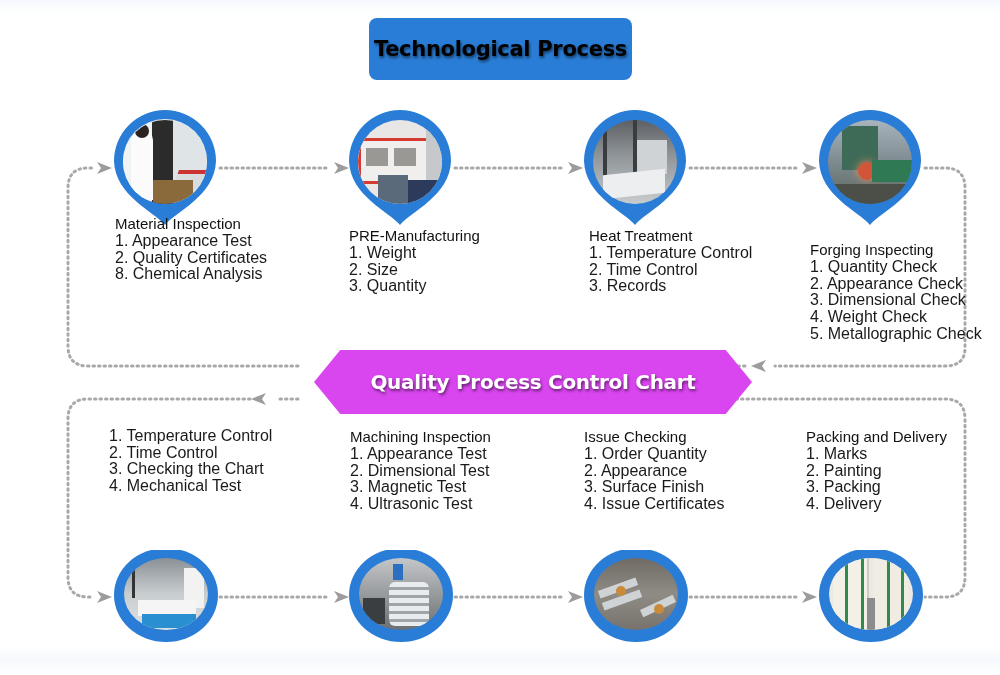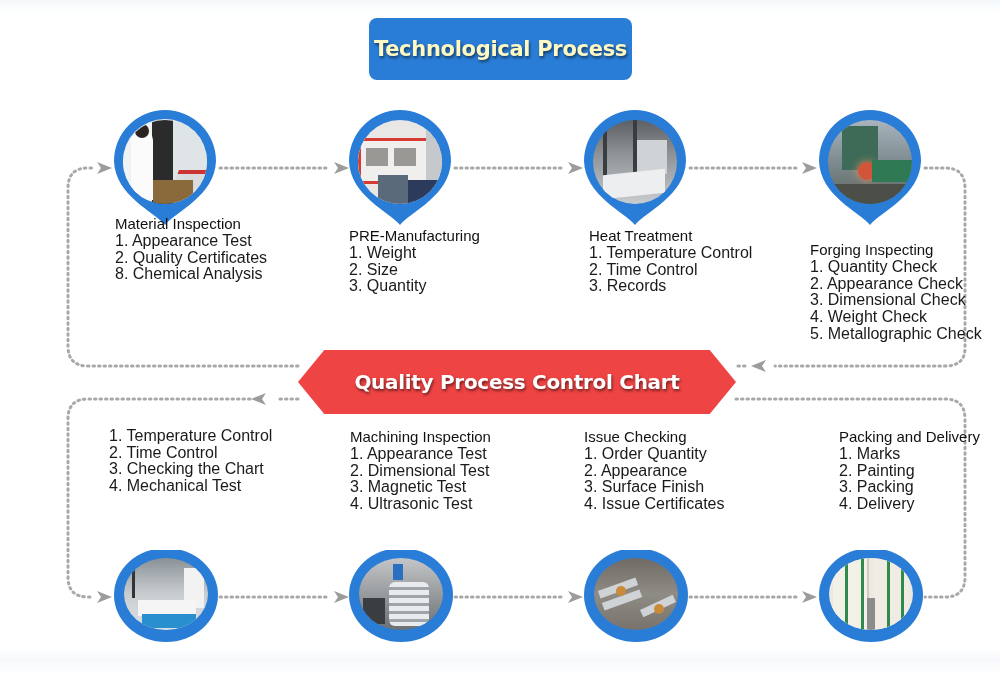--- a/index.html
+++ b/index.html
@@ -10,27 +10,27 @@
     color:#111;
   }
   .topfade { position:absolute; left:0; top:0; width:1000px; height:14px; background:linear-gradient(#f5f8fc,#ffffff); }
   .bottomfade { position:absolute; left:0; top:648px; width:1000px; height:27px; background:linear-gradient(#ffffff,#f6f8fb 40%,#ffffff); }
   .title-banner {
     position:absolute; left:369px; top:18px; width:263px; height:62px;
     background:#2a7dd6; border-radius:8px;
     display:flex; align-items:center; justify-content:center;
   }
   .title-banner span {
-    color:#fef9c3; font-family:"DejaVu Sans", sans-serif; font-weight:bold;
+    color:#000000; font-family:"DejaVu Sans", sans-serif; font-weight:bold;
     font-size:21px; letter-spacing:-0.3px;
     text-shadow:1px 2px 3px rgba(0,0,0,0.55);
   }
   .center-banner {
-    position:absolute; left:298px; top:350px; width:438px; height:64px;
-    background:#ef4444;
+    position:absolute; left:314px; top:350px; width:438px; height:64px;
+    background:#d946ef;
     clip-path:polygon(6% 0, 94% 0, 100% 50%, 94% 100%, 6% 100%, 0 50%);
     display:flex; align-items:center; justify-content:center;
   }
   .center-banner span {
     color:#fff; font-family:"DejaVu Sans", sans-serif; font-weight:bold;
     font-size:20px; letter-spacing:-0.3px;
     text-shadow:1px 2px 3px rgba(0,0,0,0.55);
   }
   svg.connectors { position:absolute; left:0; top:0; width:1000px; height:675px; }
   .pin { position:absolute; width:108px; height:118px; }
@@ -191,21 +191,21 @@
   <div class="item">3. Magnetic Test</div>
   <div class="item">4. Ultrasonic Test</div>
 </div>
 <div class="step" style="left:584px;top:428px;">
   <div class="name">Issue Checking</div>
   <div class="item">1. Order Quantity</div>
   <div class="item">2. Appearance</div>
   <div class="item">3. Surface Finish</div>
   <div class="item">4. Issue Certificates</div>
 </div>
-<div class="step" style="left:806px;top:428px;margin-left:33px;">
+<div class="step" style="left:806px;top:428px;">
   <div class="name">Packing and Delivery</div>
   <div class="item">1. Marks</div>
   <div class="item">2. Painting</div>
   <div class="item">3. Packing</div>
   <div class="item">4. Delivery</div>
 </div>
 
 <div class="pin" style="left:112px;top:550px;height:92px;overflow:hidden;">
   <svg width="108" height="92" viewBox="0 0 108 92">
     <ellipse cx="54" cy="45" rx="52" ry="47" fill="#2a7dd6"></ellipse>

